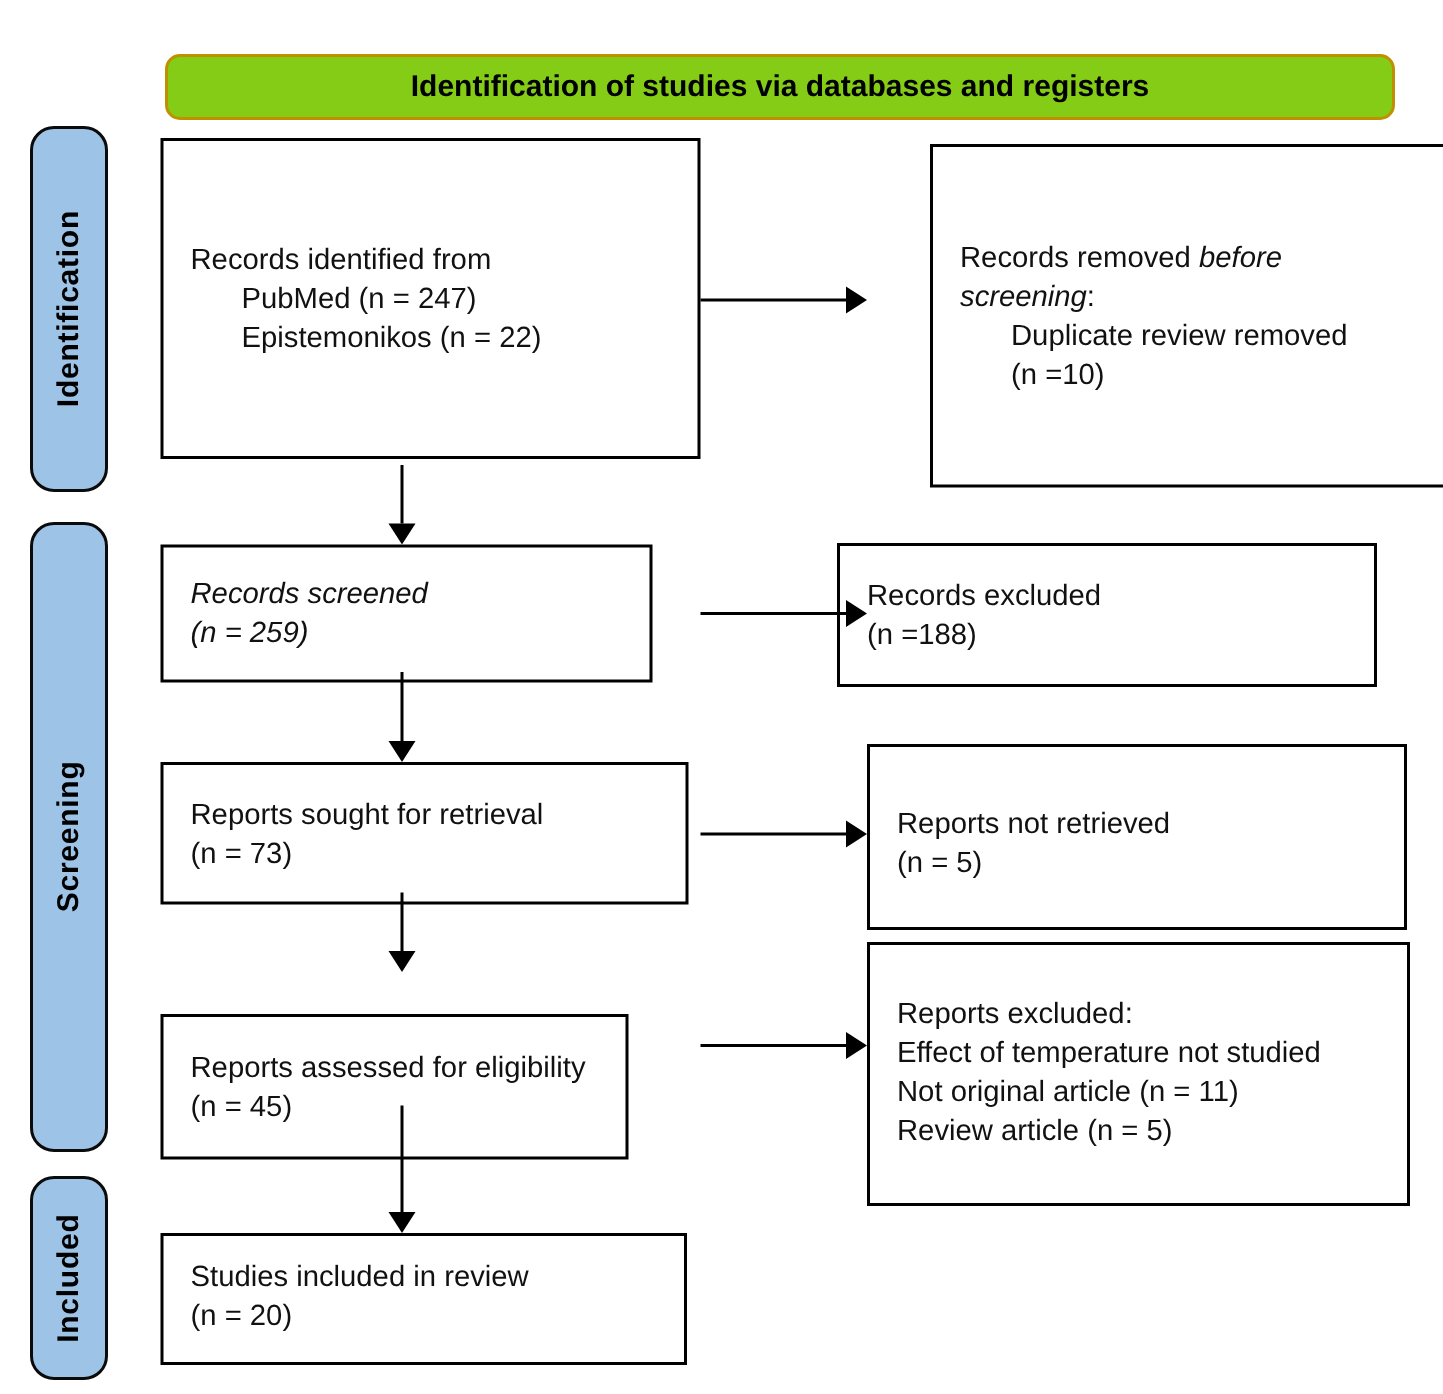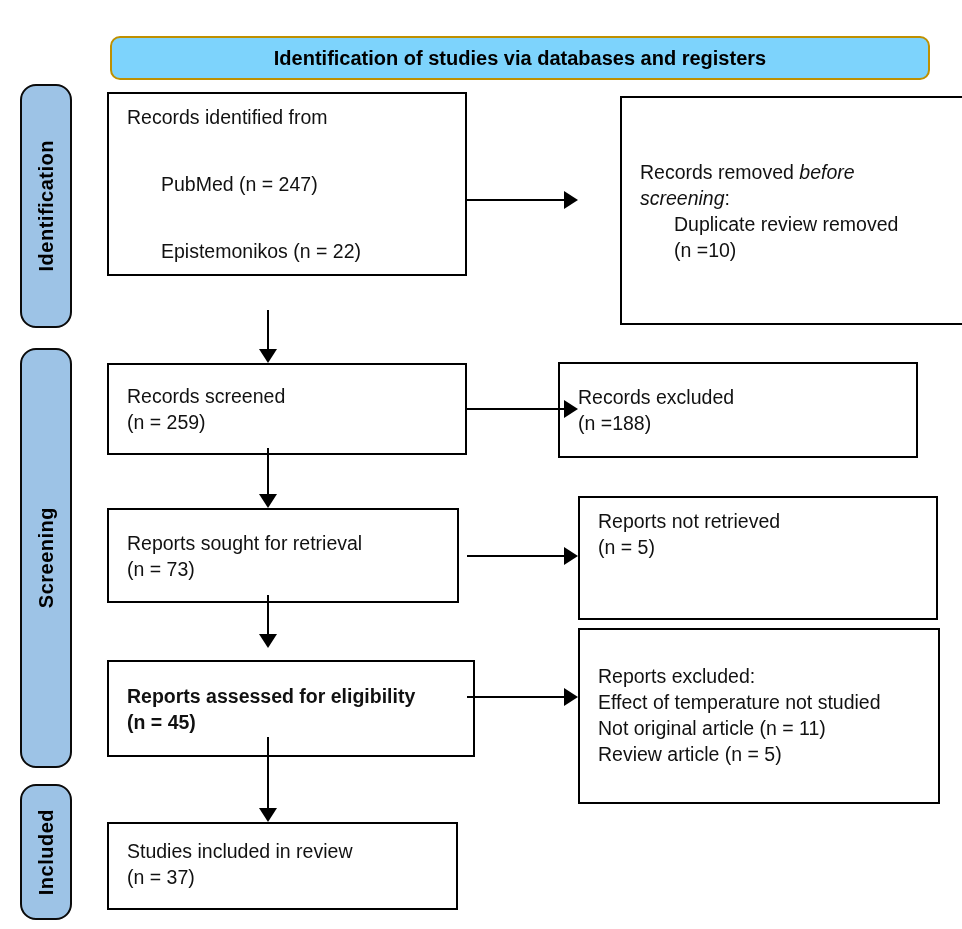--- a/index.html
+++ b/index.html
@@ -7,21 +7,21 @@
     position:relative;
     width:962px;height:929px;
     background:#ffffff;
     font-family:"Liberation Sans","DejaVu Sans",sans-serif;
     color:#111111;
     overflow:hidden;
   }
   
   .banner{
     position:absolute;left:110px;top:36px;width:820px;height:44px;
-    background:#7dd3fc;border:2px solid #BF9000;border-radius:10px;
+    background:#84cc16;border:2px solid #BF9000;border-radius:10px;
     display:flex;align-items:center;justify-content:center;
     font-size:20px;font-weight:bold;color:#000;
     box-sizing:border-box;
   }
   
   .stage{
     position:absolute;left:20px;width:52px;
     background:#9DC3E6;border:2px solid #0b0b0b;border-radius:16px;
     box-sizing:border-box;
     display:flex;align-items:center;justify-content:center;
@@ -38,27 +38,27 @@
   .box{
     position:absolute;background:#ffffff;border:2px solid #000;
     box-sizing:border-box;
     display:flex;flex-direction:column;justify-content:center;
     padding:10px 12px 10px 18px;
     font-size:19.5px;line-height:26px;color:#111;
   }
   .box .line{white-space:nowrap;}
   .box .line.indent{padding-left:34px;}
   .box .it{font-style:italic;}
-  #box-records-identified{left:107px;top:92px;width:360px;height:184px;justify-content:space-between;}
+  #box-records-identified{left:107px;top:92px;width:360px;height:214px;}
   #box-records-removed{left:578px;top:96px;width:360px;height:229px;margin-left:42px;}
-  #box-records-screened{left:107px;top:363px;width:360px;height:92px;}
+  #box-records-screened{left:107px;top:363px;width:328px;height:92px;font-style:italic;}
   #box-records-excluded{left:558px;top:362px;width:360px;height:96px;}
   #box-reports-sought{left:107px;top:508px;width:352px;height:95px;}
-  #box-reports-not-retrieved{left:578px;top:496px;width:360px;height:124px;justify-content:flex-start;padding-top:10px;}
-  #box-reports-assessed{left:107px;top:660px;width:368px;height:97px;font-weight:bold;}
+  #box-reports-not-retrieved{left:578px;top:496px;width:360px;height:124px;justify-content:flex-start;padding-top:38px;}
+  #box-reports-assessed{left:107px;top:676px;width:312px;height:97px;}
   #box-reports-excluded{left:578px;top:628px;width:362px;height:176px;border-width:2.5px;padding-top:8px;}
   #box-studies-included{left:107px;top:822px;width:351px;height:88px;justify-content:flex-start;padding-top:14px;}
   
   .varrow{
     position:absolute;width:18px;
     display:flex;flex-direction:column;align-items:center;
   }
   .varrow .shaft{width:2px;flex:1;background:#000;}
   .varrow .head{
     width:0;height:0;
@@ -135,21 +135,21 @@
       <div class="line"><span>(n = 45)</span></div>
     </div>
   <div class="box" id="box-reports-excluded">
       <div class="line"><span>Reports excluded:</span></div>
       <div class="line"><span>Effect of temperature not studied</span></div>
       <div class="line"><span>Not original article (n = 11)</span></div>
       <div class="line"><span>Review article (n = 5)</span></div>
     </div>
   <div class="box" id="box-studies-included">
       <div class="line"><span>Studies included in review</span></div>
-      <div class="line"><span>(n = 37)</span></div>
+      <div class="line"><span>(n = 20)</span></div>
     </div>
 
   <div class="varrow" id="varrow-1">
     <div class="shaft"></div>
     <div class="head"></div>
   </div>
   <div class="varrow" id="varrow-2">
     <div class="shaft"></div>
     <div class="head"></div>
   </div>

